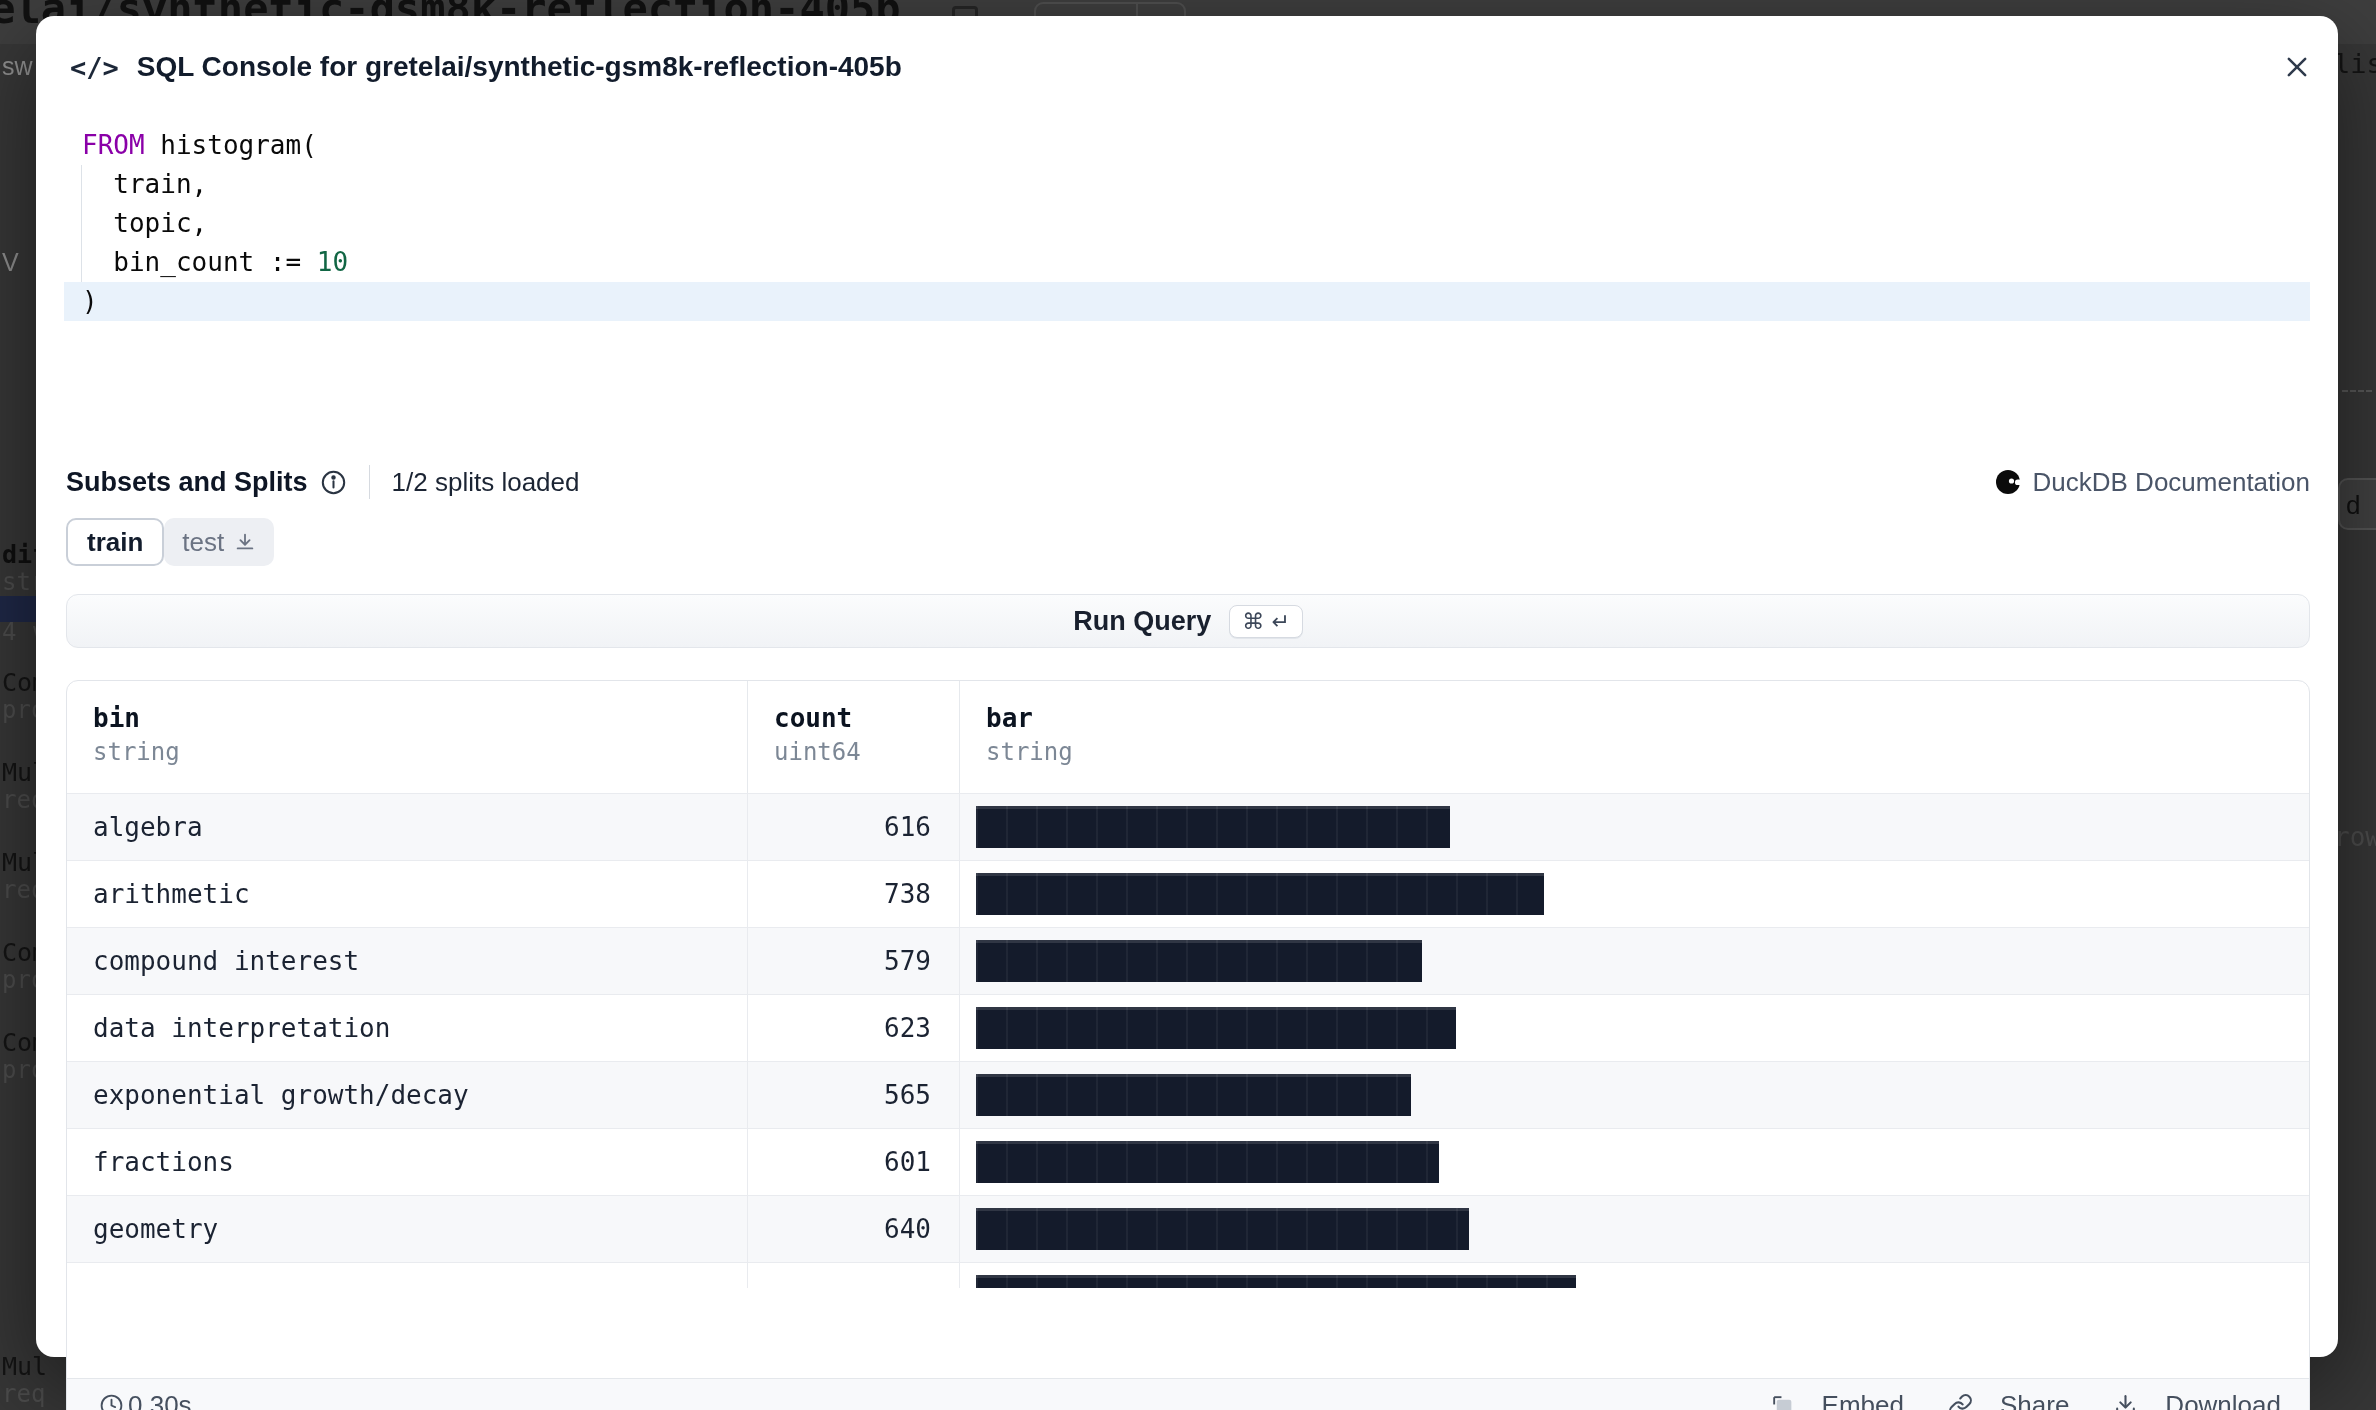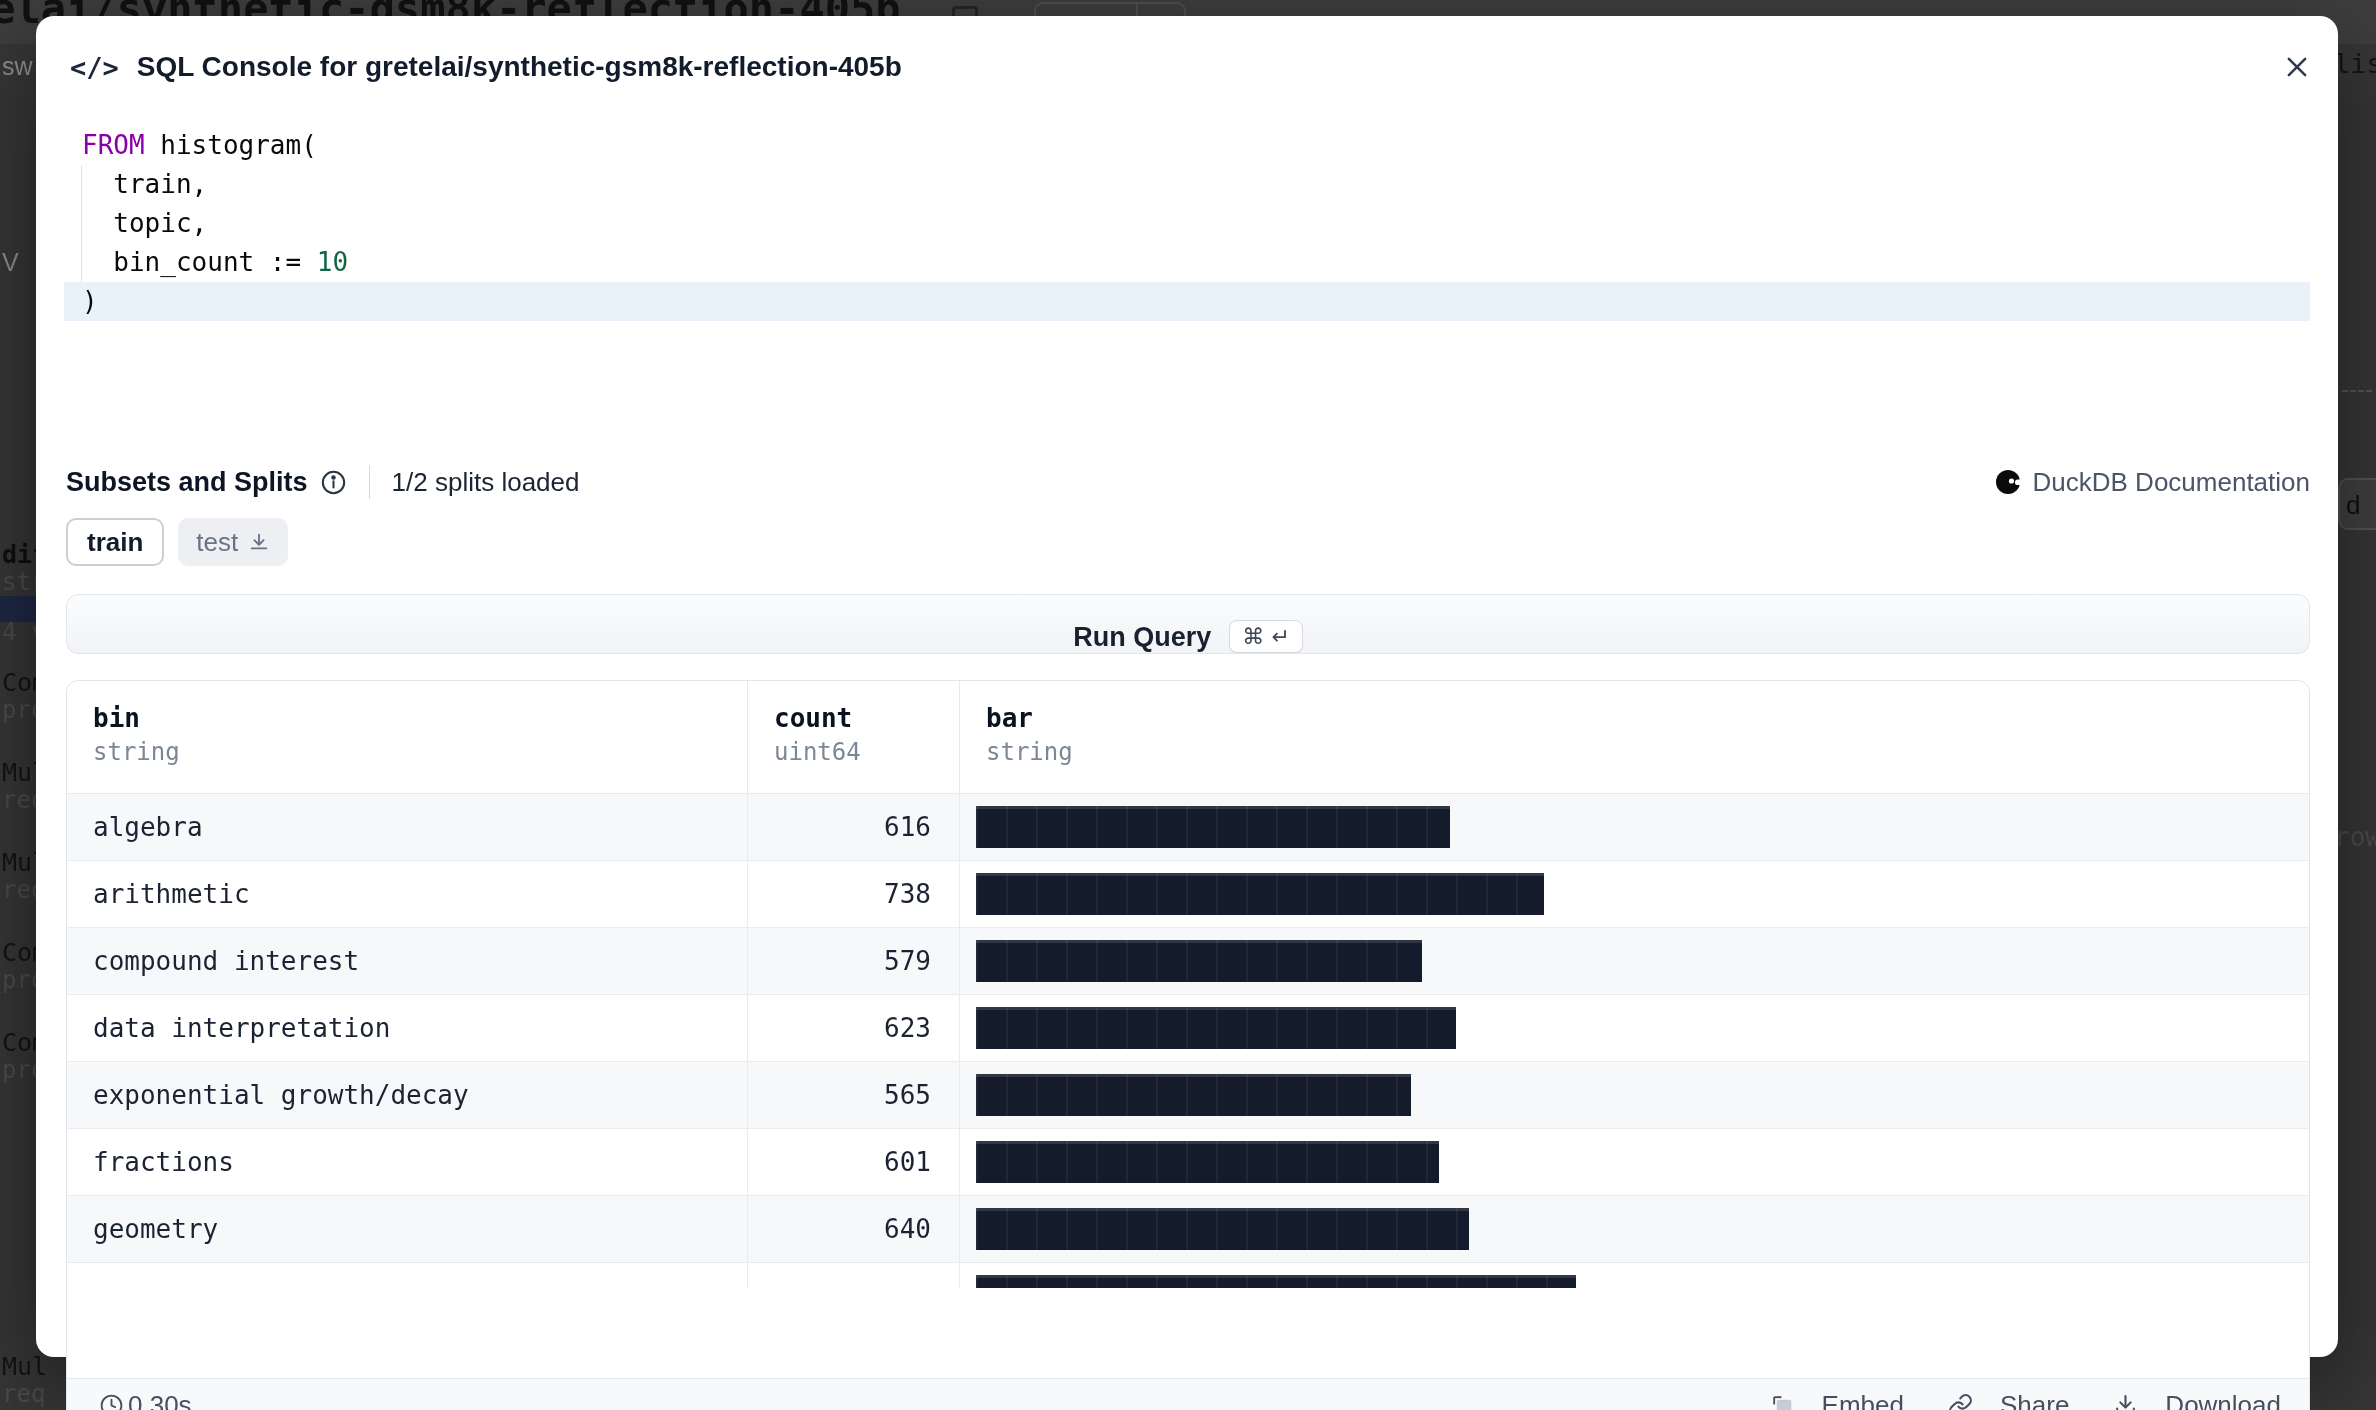--- a/index.html
+++ b/index.html
@@ -42,27 +42,27 @@
   .tok-kw { color:#8a00a8; }
   .tok-num { color:#116644; }
 
   .splitsrow { position:absolute; top:446px; left:30px; right:28px; height:40px; display:flex; align-items:center; }
   .splits-h { font-size:27px; font-weight:bold; color:#0e1625; }
   .infoicon { margin-left:12px; display:flex; }
   .vdiv { width:1px; height:34px; background:#d6dae0; margin:0 22px; }
   .splits-status { font-size:26px; color:#1b2433; }
   .doclink { margin-left:auto; display:flex; align-items:center; gap:10px; font-size:26px; color:#4a5568; cursor:pointer; }
 
-  .tabsrow { position:absolute; top:502px; left:30px; display:flex; gap:14px; }
+  .tabsrow { position:absolute; top:502px; left:30px; display:flex; }
   .tab { height:48px; display:flex; align-items:center; gap:10px; border-radius:10px; font-size:26px; cursor:pointer; }
   .tab.active { background:#fff; border:2px solid #c9cfd8; color:#121c2c; font-weight:bold; padding:0 19px; }
   .tab.inactive { background:#edeff3; border:none; color:#6b7383; padding:0 18px; }
 
-  .runbtn { position:absolute; top:578px; left:30px; width:2244px; height:60px; border:1px solid #e3e6eb;
-            border-radius:12px; background:linear-gradient(#fbfcfd,#f1f3f6); display:flex; align-items:flex-end;
+  .runbtn { position:absolute; top:578px; left:30px; width:2244px; height:54px; border:1px solid #e3e6eb;
+            border-radius:12px; background:linear-gradient(#fbfcfd,#f1f3f6); display:flex; align-items:center;
             justify-content:center; cursor:pointer; }
   .runlabel { font-size:27px; font-weight:bold; color:#19202e; }
   .kbd { margin-left:18px; background:#fff; border:1px solid #d6dae1; border-radius:8px; padding:3px 12px;
          font-size:22px; color:#3c4759; font-family:"DejaVu Sans", sans-serif; box-shadow:0 1px 0 #e2e6eb; }
 
   .results { position:absolute; top:664px; left:30px; width:2244px; height:753px; border:1px solid #e2e5ea;
              border-radius:12px; background:#fff; overflow:hidden; }
   .thead { display:grid; grid-template-columns:680px 212px 1fr; height:112px; }
   .th { padding:22px 0 0 26px; }
   .th + .th { border-left:1px solid #e6e9ed; }

